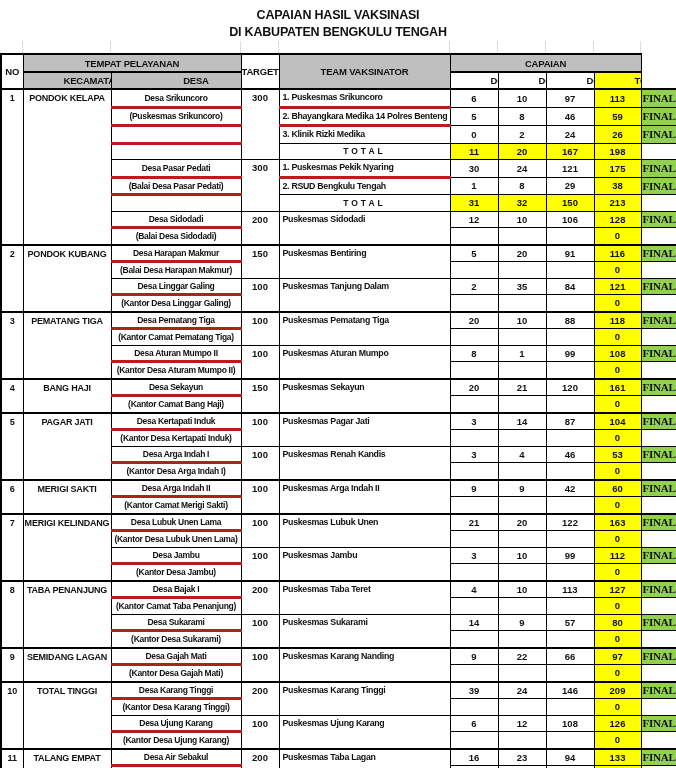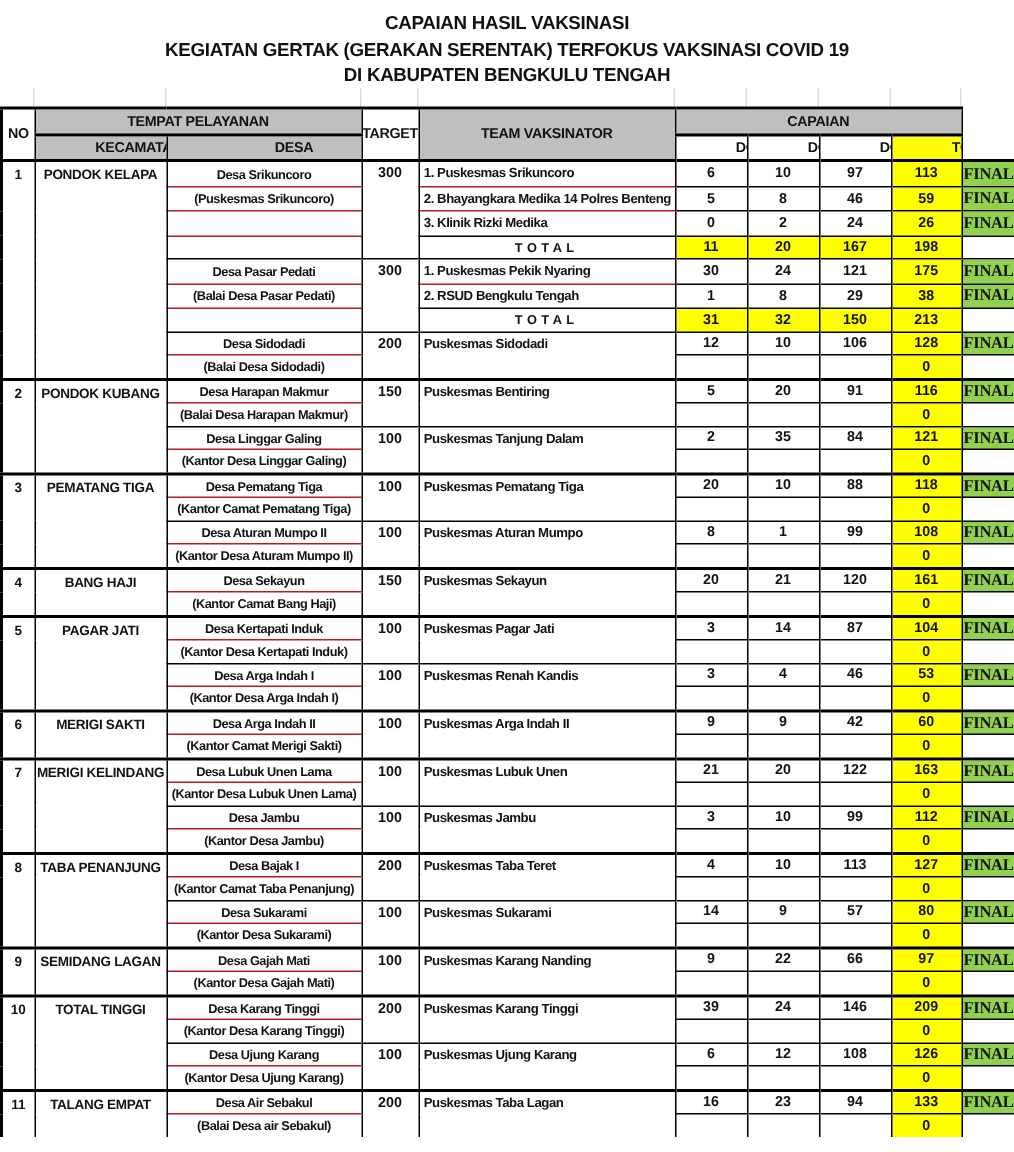--- a/index.html
+++ b/index.html
@@ -24,37 +24,36 @@
   thead th{border:1px solid #000;border-top:2px solid #000;background:#bfbfbf;font-size:9.5px;letter-spacing:-0.2px;}
   thead tr.h1 th{height:16px;}
   thead tr.h2 th{height:15px;padding-left:40px;}
   th.white{background:#fff;}
   th.yellow{background:#ffff00;}
   th.final-header{border:none;background:#fff;}
   tbody td{border-left:1px solid #000;border-right:1px solid #000;border-top:1px solid #000;border-bottom:none;
     font-size:9px;height:14.5px;vertical-align:middle;text-align:center;}
   tbody tr{height:14.5px;}
   tr.section-start td{border-top:2px solid #000;}
-  td.light-top{border-top:1px solid #b91c1c;margin-left:44px;}
+  td.light-top{border-top:3px solid #b91c1c;margin-left:44px;}
   td.no-cell,td.kec-cell,td.target-cell{vertical-align:top;line-height:14px;padding-top:1px;}
   td.kec-cell{letter-spacing:-0.2px;font-size:9px;margin-top:24px;}
   td.desa-cell{font-size:8.5px;letter-spacing:-0.3px;}
   td.team-cell{text-align:left;vertical-align:top;line-height:13.5px;padding:1px 0 0 3px;font-size:8.8px;letter-spacing:-0.3px;}
   td.subtotal-label-cell{letter-spacing:3px;font-size:8.5px;}
   td.num-cell{font-size:9.5px;}
   td.yellow{background:#ffff00;}
   td.final-cell{background:#92d050;font-size:11px;letter-spacing:-0.2px;border:1px solid #000;font-family:Liberation Serif, serif;}
   td.final-cell.empty{background:#fff;border:none;}
 </style>
 </head>
 <body>
 
 <div class="title-block">
   <div class="t-line">CAPAIAN HASIL VAKSINASI</div>
-  <div class="t-line">KEGIATAN GERTAK (GERAKAN SERENTAK) TERFOKUS VAKSINASI COVID 19</div>
   <div class="t-line t-line3">DI KABUPATEN BENGKULU TENGAH</div>
 </div>
 <div class="spacer-grid"></div>
 
 <table class="vtable">
   <colgroup>
     <col style="width:22px">
       <col style="width:88px">
       <col style="width:130px">
       <col style="width:38px">

